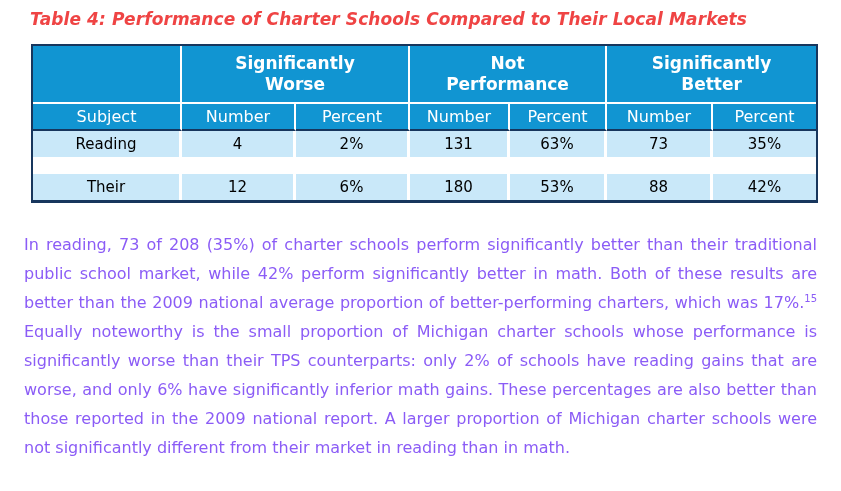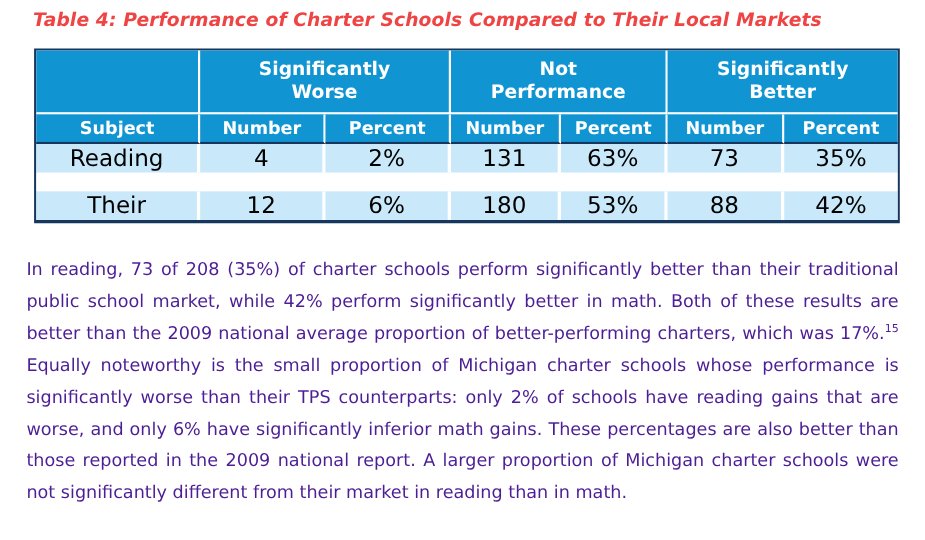--- a/index.html
+++ b/index.html
@@ -53,44 +53,44 @@
   }
   .perf-table .group-row th:last-child { border-right: none; margin-left: 44px; }
   .perf-table .group-row th .wrap-narrow {
     max-width: 150px;
     margin: 0 auto;
   }
   .perf-table .colhead-row th {
     background: #1195d2;
     color: #ffffff;
     font-size: 16px;
-    font-weight: bold;
+    font-weight: normal;
     height: 27px;
     border-right: 2px solid #ffffff;
     border-bottom: 2px solid #17365d;
   }
   .perf-table .colhead-row th:last-child { border-right: none; }
   .perf-table .data-row td {
     background: #c9e8f9;
-    font-size: 21px;
+    font-size: 15px;
     height: 26px;
     border-right: 3px solid #ffffff;
   }
   .perf-table .data-row td:last-child { border-right: none; }
   .perf-table .spacer-row td {
     background: #ffffff;
     height: 17px;
     border: none;
   }
   .body-paragraph {
     margin: 27px 24px 0 24px;
     font-size: 16px;
     line-height: 29px;
     text-align: justify;
-    color: #4c1d95;
+    color: #8b5cf6;
   }
   .body-paragraph sup {
     font-size: 10px;
     line-height: 0;
     vertical-align: super;
   }
 </style>
 </head>
 <body>
 

